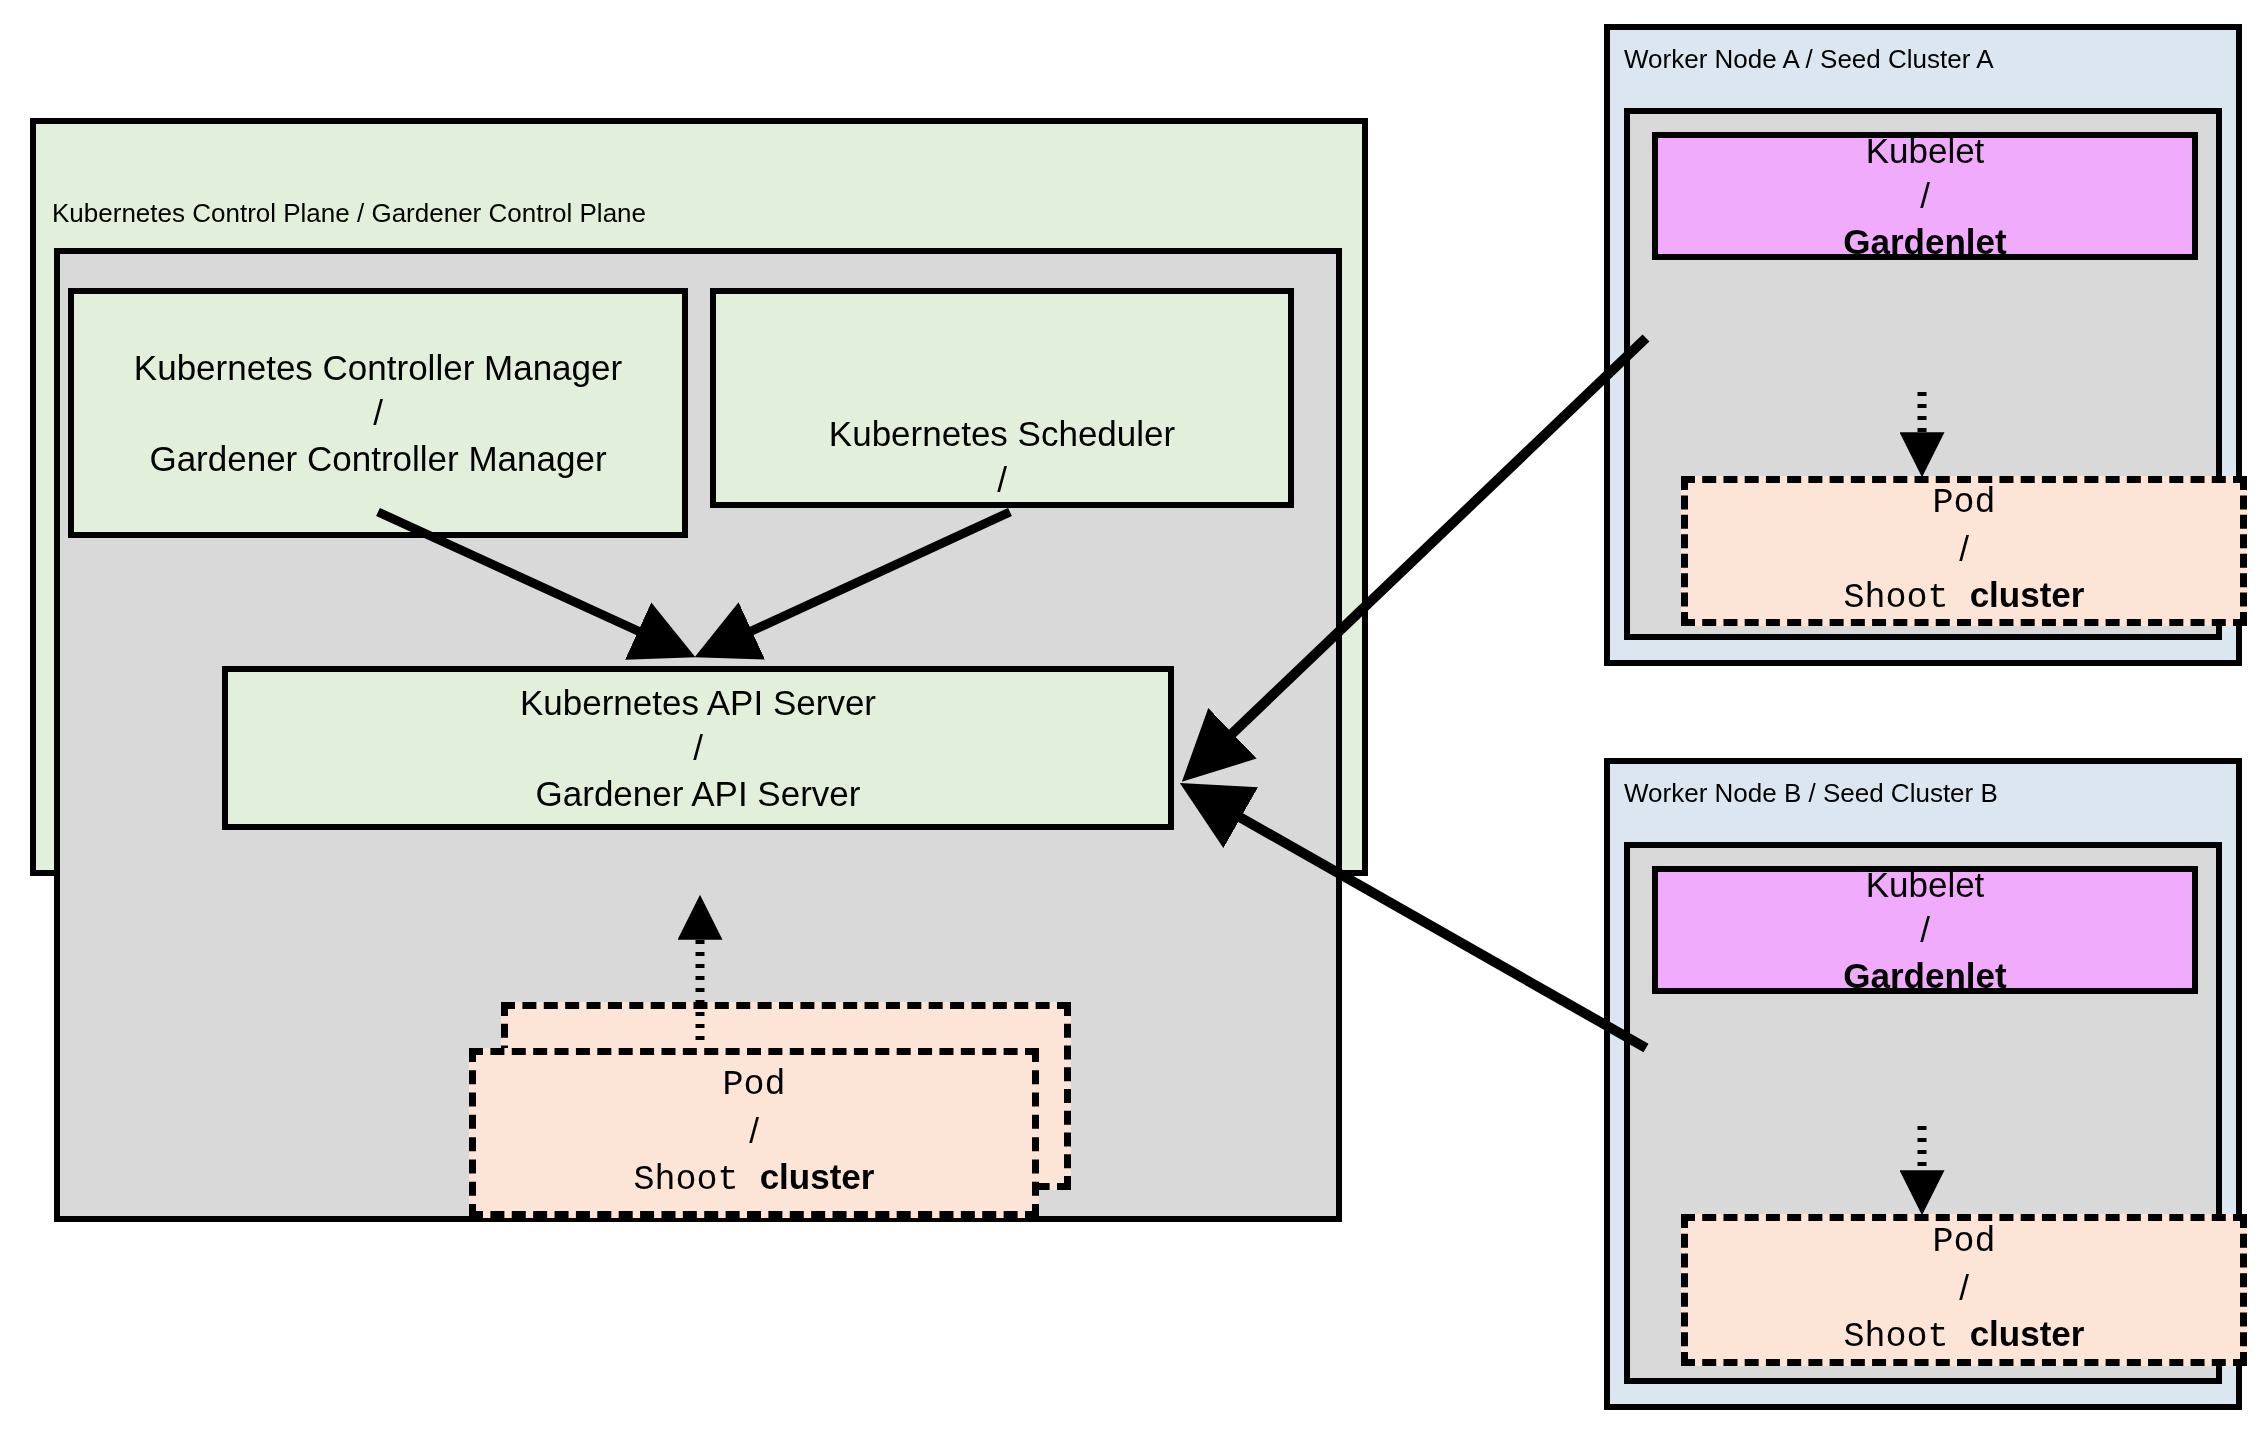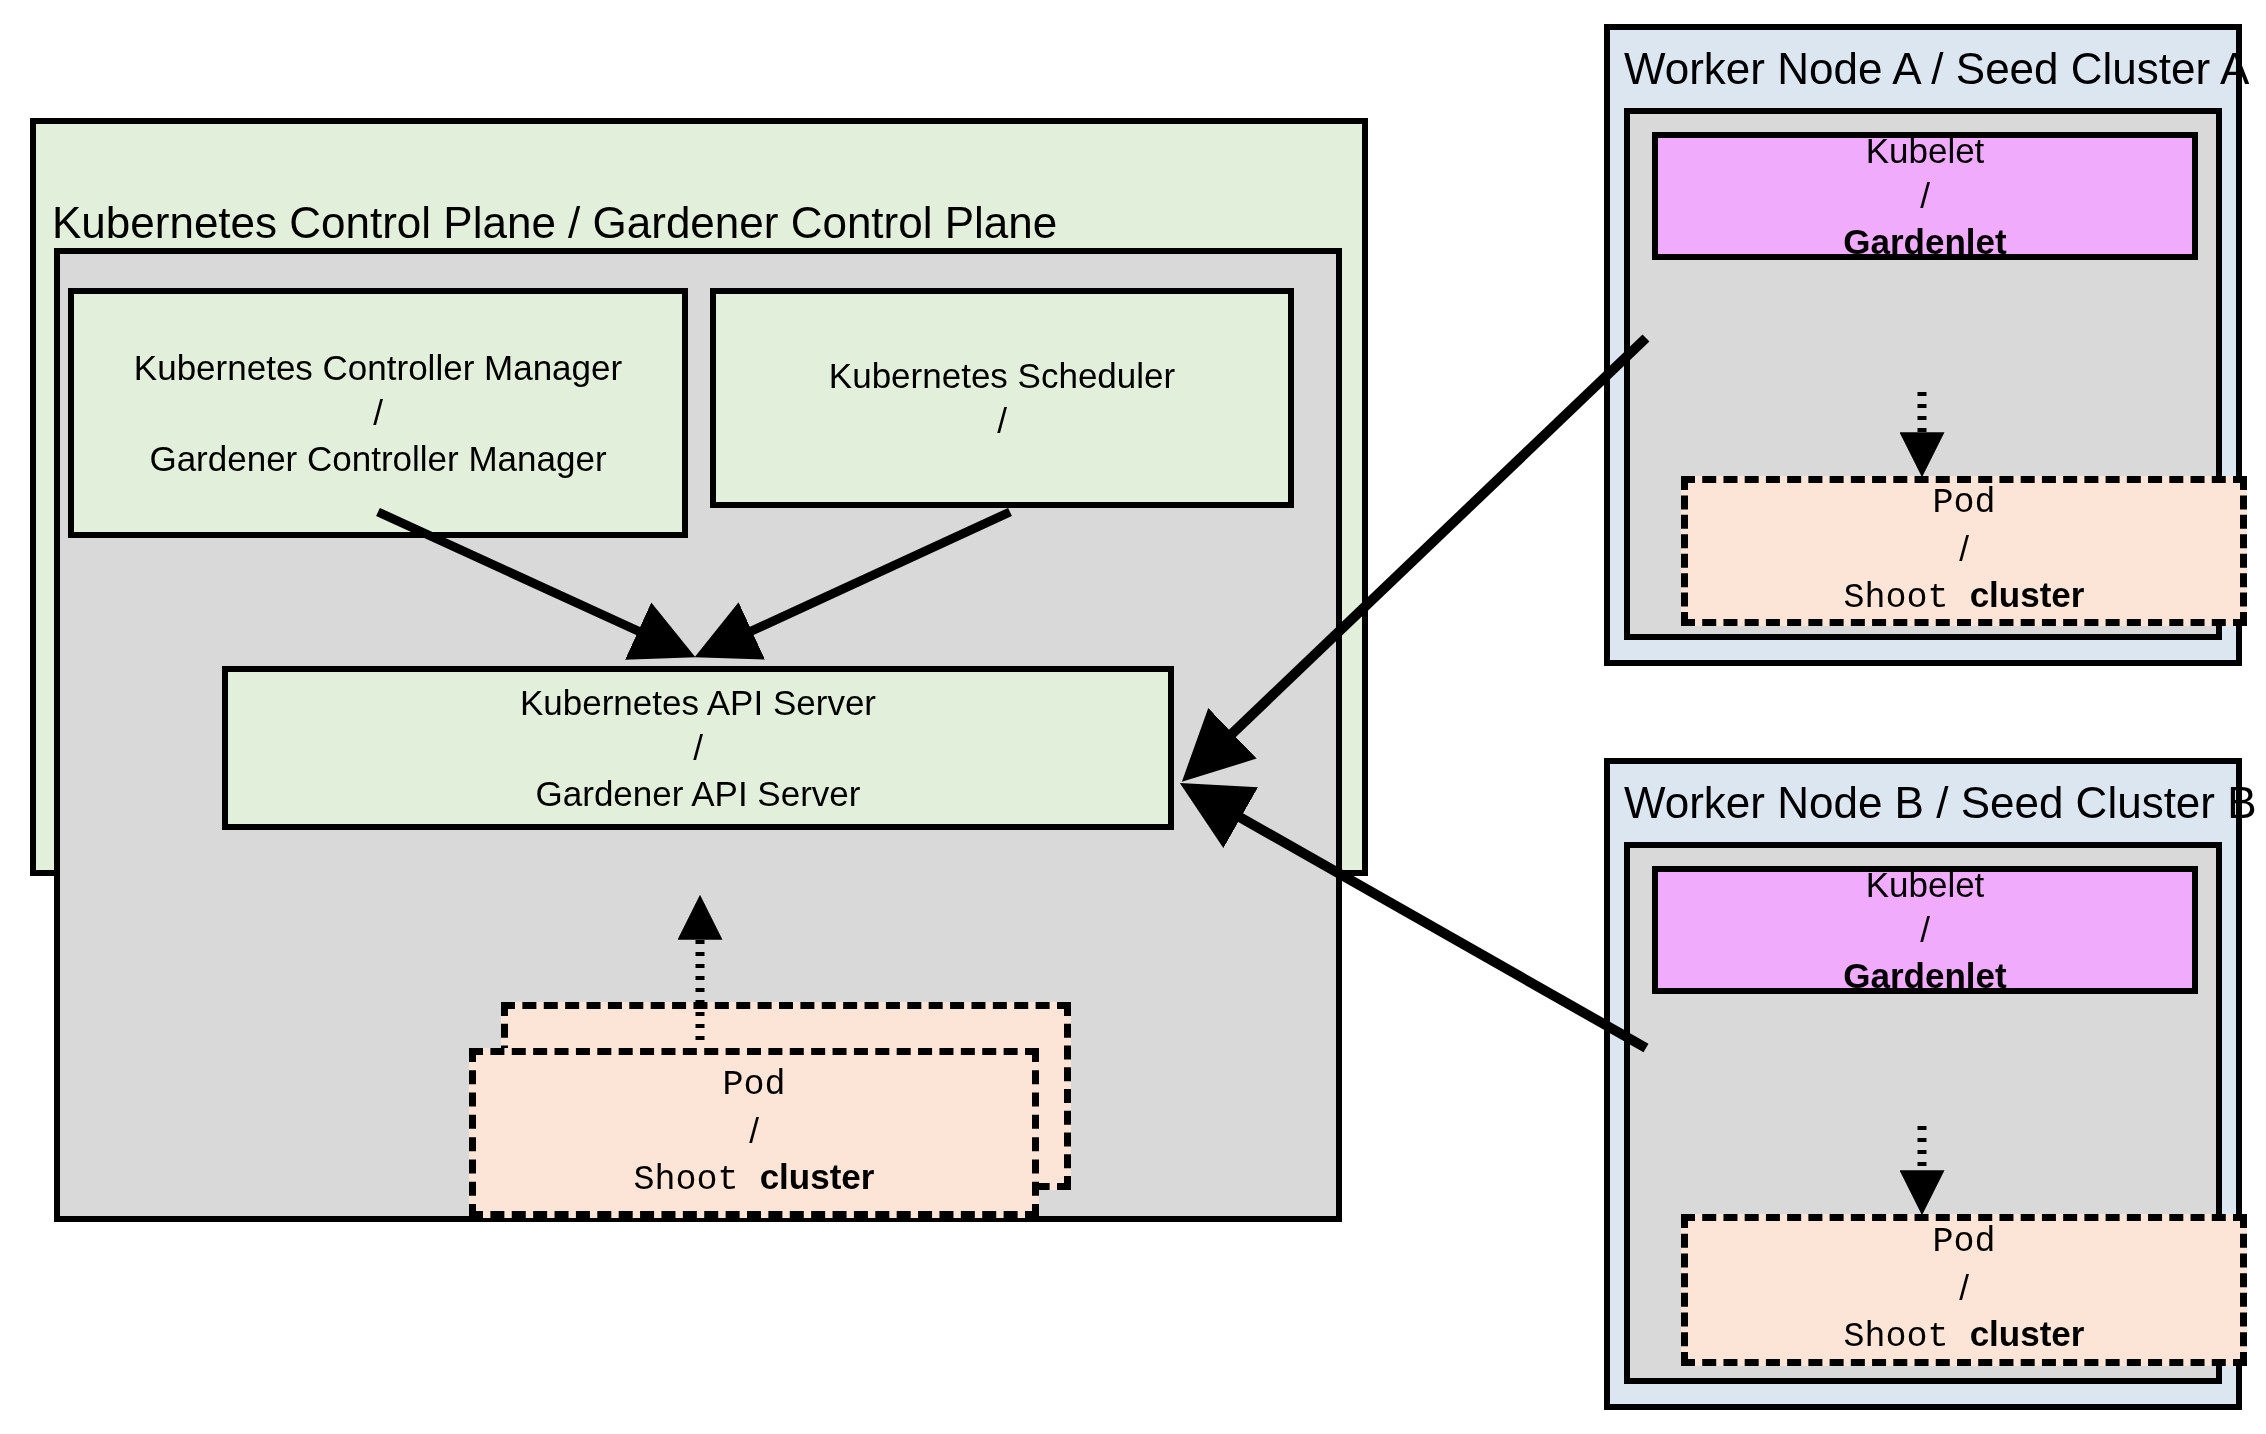--- a/index.html
+++ b/index.html
@@ -31,21 +31,21 @@
   
   .fill-green   { background: #e2efda; }
   .fill-gray    { background: #d9d9d9; }
   .fill-blue    { background: #dce6f1; }
   .fill-orange  { background: #f0abfc; }
   .fill-peach   { background: #fce4d6; }
 
   
   .panel-title {
     position: absolute;
-    font-size: 44px;
+    font-size: 26px;
     color: #000;
     white-space: nowrap;
     font-weight: 400;
   }
 
   
   .boxtext { width: 100%; padding: 0 10px; }
   .line { display: block; }
   .t-sans { font-family: "Liberation Sans", sans-serif; font-size: 35px; }
   .t-mono { font-family: "Liberation Mono", "DejaVu Sans Mono", monospace; font-size: 35px; }
@@ -67,21 +67,21 @@
   </div>
 
   <div class="abs solid-box fill-green" style="left:68px; top:288px; width:620px; height:250px;">
     <div class="boxtext">
       <span class="line t-sans">Kubernetes Controller Manager</span>
       <span class="line slash">/</span>
       <span class="line t-sans">Gardener Controller Manager</span>
     </div>
   </div>
 
-  <div class="abs solid-box fill-green" style="left:710px; top:288px; width:584px; height:220px;">
+  <div class="abs solid-box fill-green" style="left:710px; top:288px; width:584px; height:220px;align-items:flex-end;">
     <div class="boxtext">
       <span class="line t-sans">Kubernetes Scheduler</span>
       <span class="line slash">/</span>
     </div>
   </div>
 
   <div class="abs solid-box fill-green" style="left:222px; top:666px; width:952px; height:164px;">
     <div class="boxtext">
       <span class="line t-sans">Kubernetes API Server</span>
       <span class="line slash">/</span>

